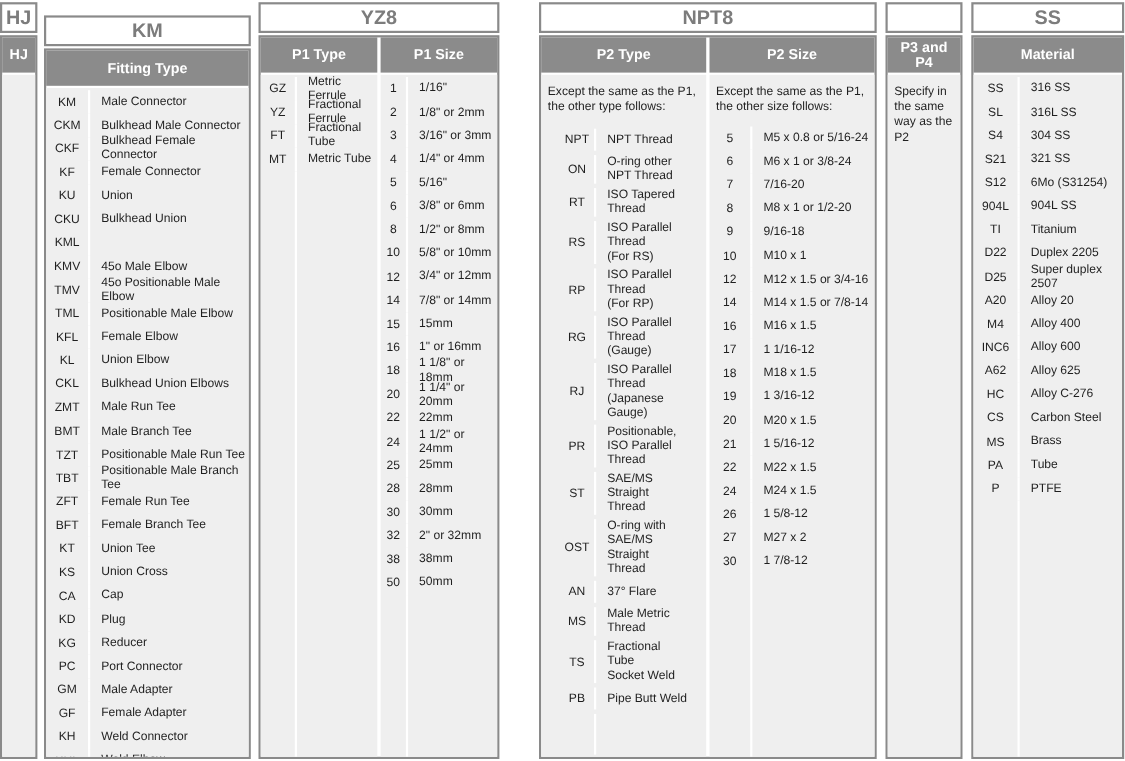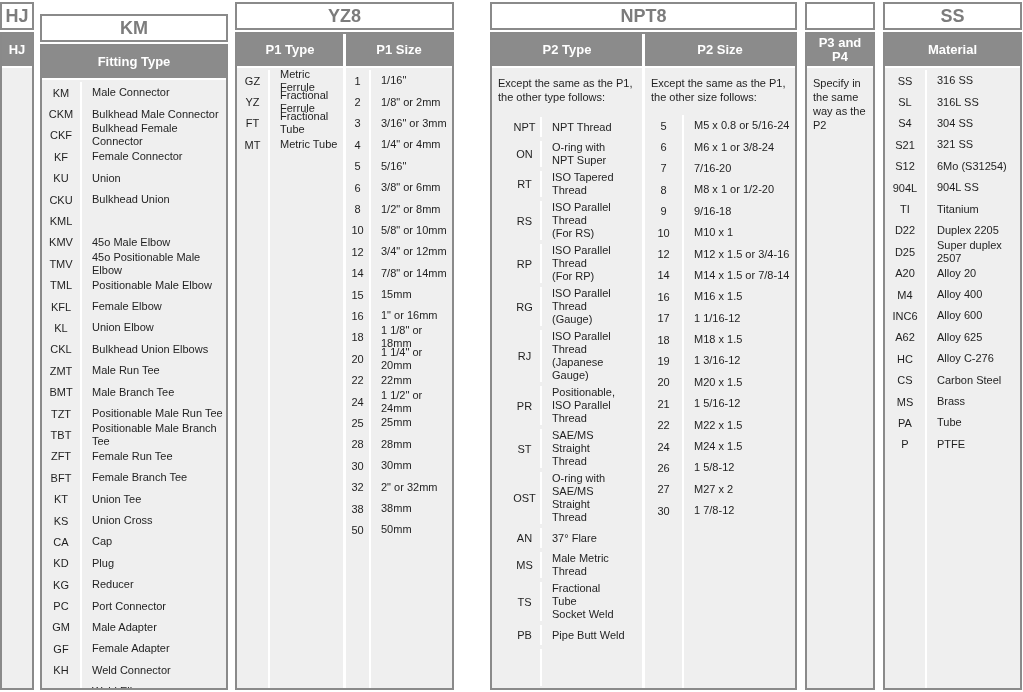--- a/index.html
+++ b/index.html
@@ -411,21 +411,21 @@
         <div class="note">Except the same as the P1, the other type follows:</div>
         <div class="list vlist">
 
             <div class="row">
               <div class="code">NPT</div>
               <div class="desc">NPT Thread</div>
             </div>
 
             <div class="row">
               <div class="code">ON</div>
-              <div class="desc">O-ring with NPT Super</div>
+              <div class="desc">O-ring other NPT Thread</div>
             </div>
 
             <div class="row">
               <div class="code">RT</div>
               <div class="desc">ISO Tapered Thread</div>
             </div>
 
             <div class="row">
               <div class="code">RS</div>
               <div class="desc">ISO Parallel Thread

